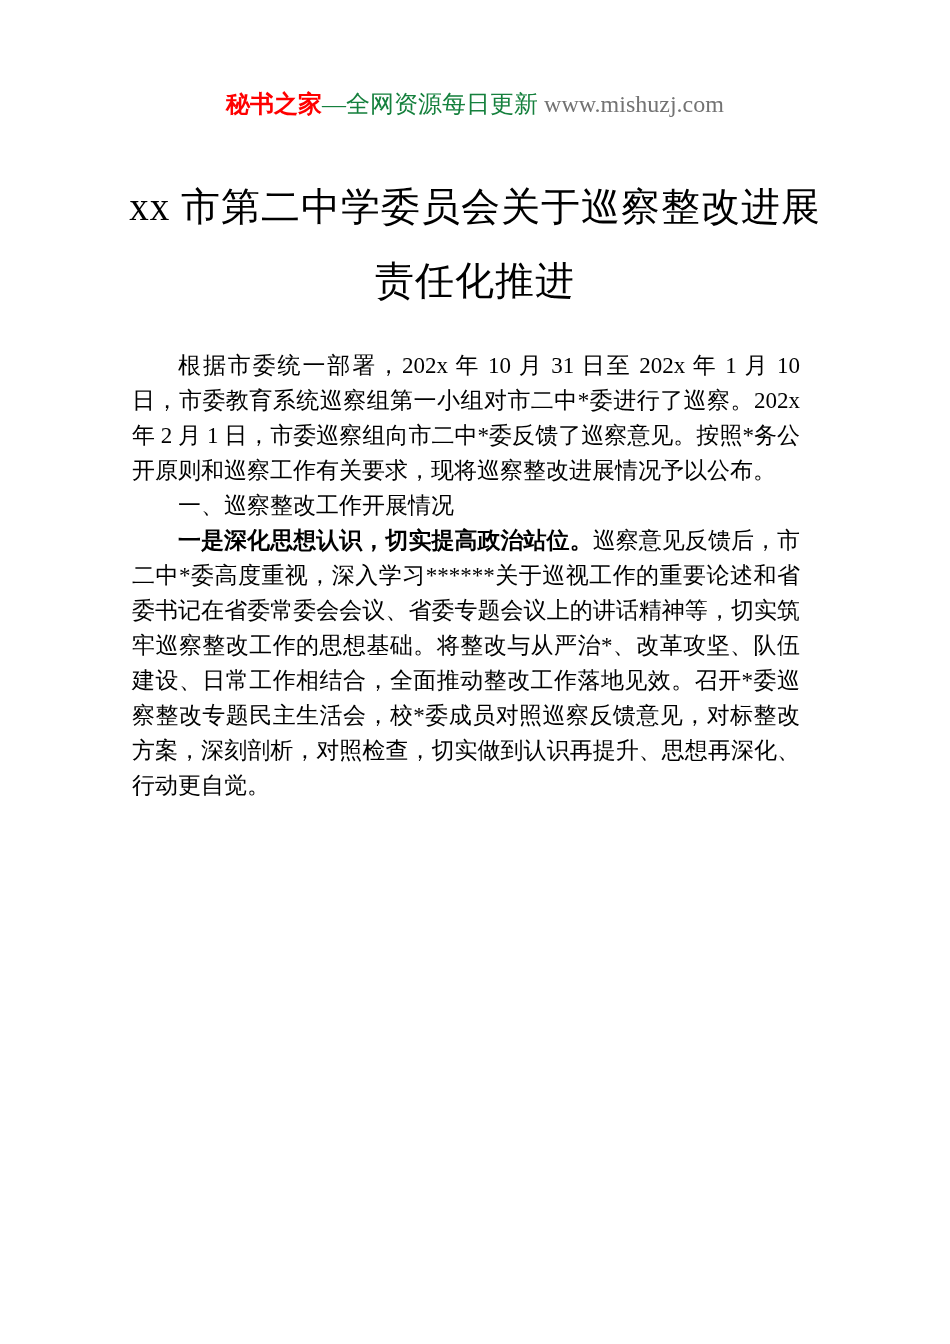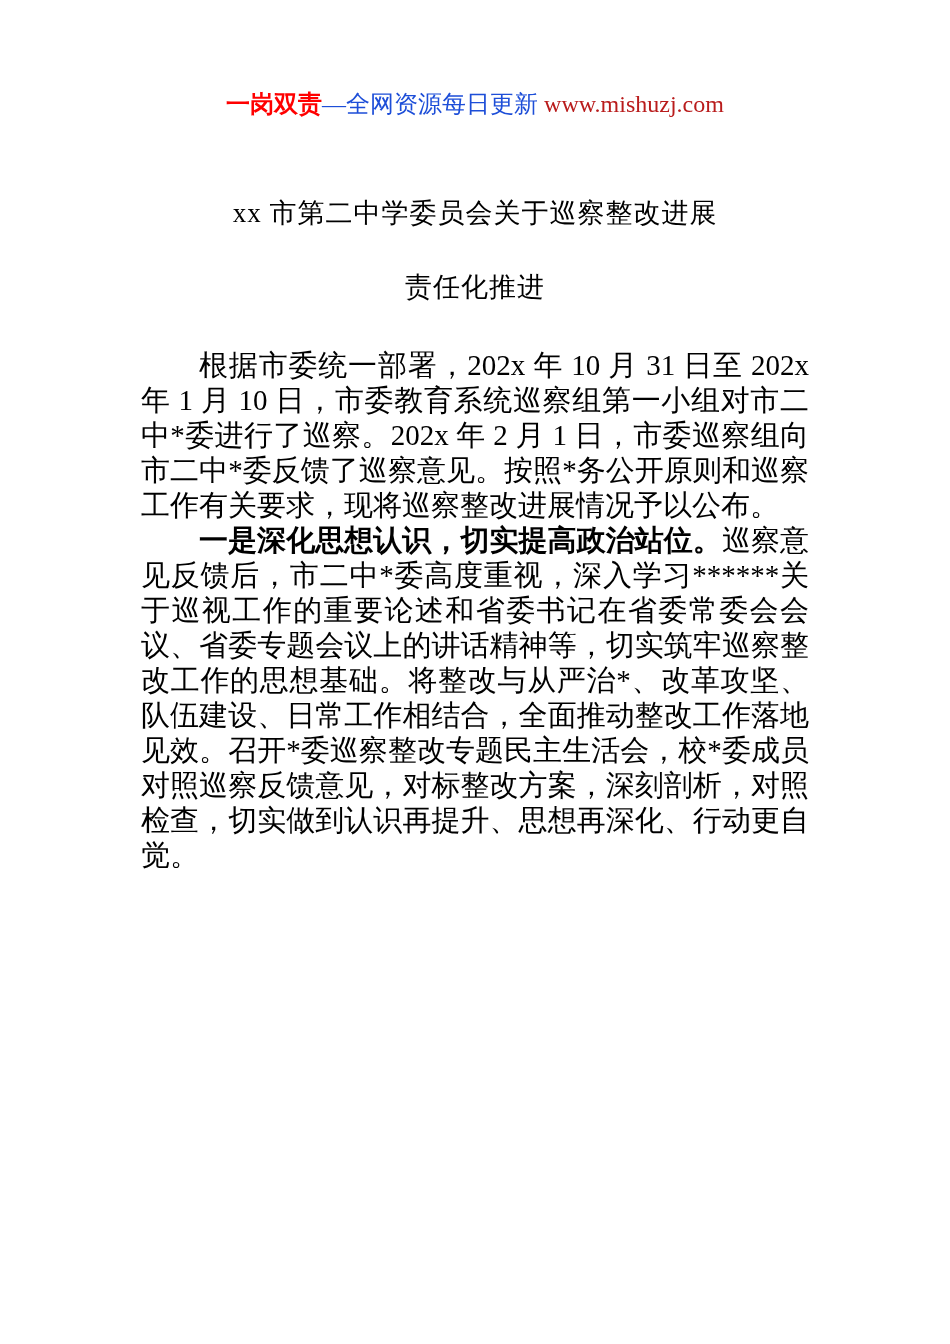--- a/index.html
+++ b/index.html
@@ -27,58 +27,59 @@
     font-weight: 700;
     font-family: "Liberation Sans", sans-serif;
   }
   .site-header .tagline,
   .site-header .url {
     text-decoration: none;
     font-family: "Liberation Serif", serif;
   }
   .doc-title {
     position: absolute;
-    top: 176px;
+    top: 170px;
     left: 80px;
     right: 80px;
     text-align: center;
-    font-size: 27px;
+    font-size: 39px;
     font-weight: 500;
     line-height: 74px;
     letter-spacing: 1px;
   }
   .doc-body {
     position: absolute;
     top: 348px;
-    left: 141px;
+    left: 132px;
     width: 668px;
-    font-size: 29px;
+    font-size: 23px;
     line-height: 35px;
     text-align: justify;
   }
   .doc-body p {
     text-indent: 2em;
   }
   .doc-body b {
     font-weight: 700;
     font-family: "Liberation Sans", "Liberation Serif", sans-serif;
   }
 </style>
 </head>
 <body>
 
 <div class="page" style="background: rgb(255, 255, 255);">
 
   <div class="site-header">
-    <span class="brand" style="color: rgb(255, 0, 0);">一岗双责</span><span class="tagline" style="color: #1d4ed8;">—全网资源每日更新 </span><a class="url" href="#" style="color: #b91c1c;">www.mishuzj.com</a>
+    <span class="brand" style="color: rgb(255, 0, 0);">秘书之家</span><span class="tagline" style="color: #15803d;">—全网资源每日更新 </span><a class="url" href="#" style="color: #737373;">www.mishuzj.com</a>
   </div>
 
   <h1 class="doc-title">
     <span>xx 市第二中学委员会关于巡察整改进展</span><br>
     <span>责任化推进</span>
   </h1>
 
   <div class="doc-body" style="color: rgb(0, 0, 0);">
       <p><span>根据市委统一部署，202x 年 10 月 31 日至 202x 年 1 月 10 日，市委教育系统巡察组第一小组对市二中*委进行了巡察。202x 年 2 月 1 日，市委巡察组向市二中*委反馈了巡察意见。按照*务公开原则和巡察工作有关要求，现将巡察整改进展情况予以公布。</span></p>
+      <p><span>一、巡察整改工作开展情况</span></p>
       <p><b>一是深化思想认识，切实提高政治站位。</b><span>巡察意见反馈后，市二中*委高度重视，深入学习******关于巡视工作的重要论述和省委书记在省委常委会会议、省委专题会议上的讲话精神等，切实筑牢巡察整改工作的思想基础。将整改与从严治*、改革攻坚、队伍建设、日常工作相结合，全面推动整改工作落地见效。召开*委巡察整改专题民主生活会，校*委成员对照巡察反馈意见，对标整改方案，深刻剖析，对照检查，切实做到认识再提升、思想再深化、行动更自觉。</span></p>
     </div>
 
 </div>
 
 </body></html>

